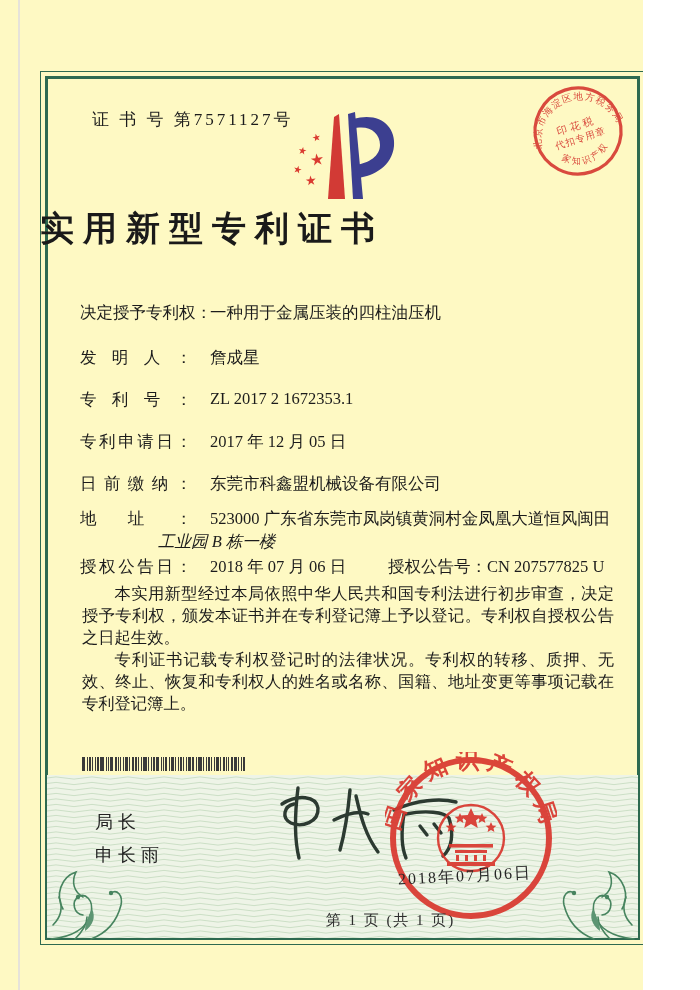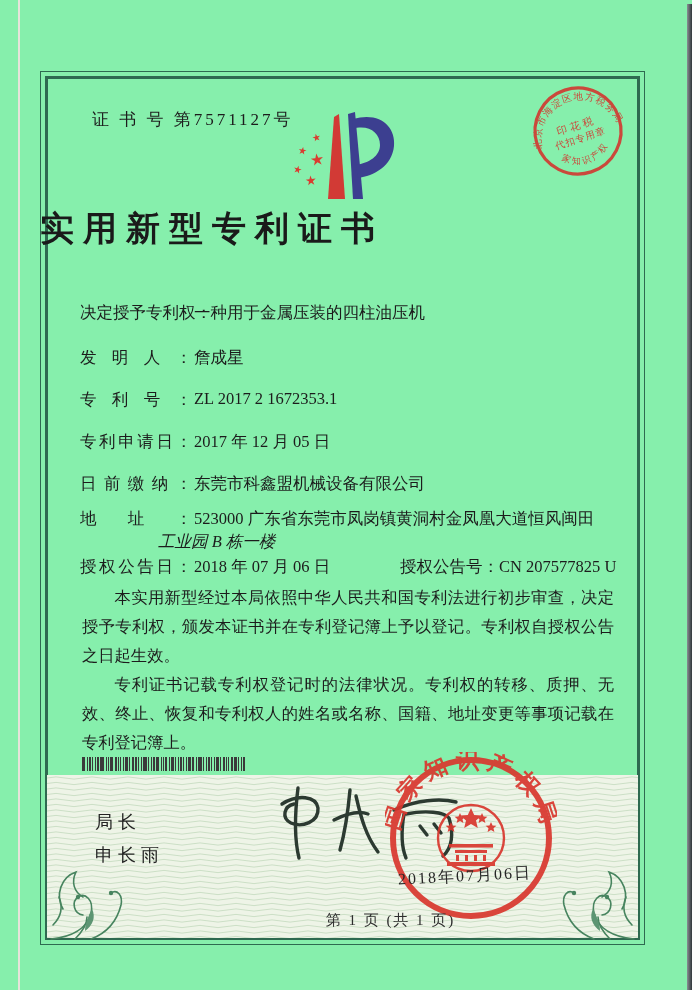--- a/index.html
+++ b/index.html
@@ -1,36 +1,36 @@
 <!DOCTYPE html>
 <html><head>
 <meta charset="utf-8">
 <style>
   html,body{margin:0;padding:0;background:#ffffff;}
-  .page{position:relative;width:700px;height:990px;background:#86efac;overflow:hidden;
+  .page{position:relative;width:643px;height:990px;background:#fef9c3;overflow:hidden;
         font-family:"Liberation Serif","DejaVu Serif",serif;color:#1c1c1c;}
   .scan-edge-right{position:absolute;left:687px;top:4px;width:5px;height:986px;
         background:linear-gradient(to right,#8a9094,#2f3538);}
   .scan-edge-left{position:absolute;left:18px;top:0;width:2px;height:990px;background:#e6e3da;}
   .scan-right-paper{position:absolute;left:692px;top:0;width:8px;height:990px;background:#fdfdfc;}
   .frame-outer{position:absolute;left:40px;top:71px;width:603px;height:872px;
         border:1.5px solid #2e6a50;}
   .frame-inner{position:absolute;left:4px;top:4px;right:4px;bottom:4px;border:3px solid #2e6a50;}
   .cert-no{position:absolute;left:92px;top:108px;font-size:17px;letter-spacing:3px;}
   .doc-title{position:absolute;left:40px;top:206px;width:605px;
         font-size:34px;font-weight:bold;letter-spacing:9px;color:#1a1a1a;}
   .logo-wrap{position:absolute;left:288px;top:103px;width:130px;height:102px;}
   .logo-star{position:absolute;color:#da3b30;line-height:1;}
   .row{position:absolute;left:80px;font-size:16.5px;white-space:nowrap;}
   .lbl{display:inline-block;width:112px;text-align:justify;text-align-last:justify;vertical-align:top;}
-  .val{margin-left:2px;}
+  .val{margin-left:18px;}
   .addr2{position:absolute;left:158px;top:531px;font-size:16.5px;white-space:nowrap;font-style:italic;}
-  .pair2{position:absolute;left:308px;top:0;margin-left:12px;}
+  .pair2{position:absolute;left:308px;top:0;}
   .body-text{position:absolute;left:82px;top:583px;width:532px;font-size:16.3px;
-        line-height:29px;text-align:justify;}
+        line-height:22px;text-align:justify;}
   .body-text p{margin:0;text-indent:2em;}
   .barcode{position:absolute;left:82px;top:757px;width:176px;height:14px;}
   .band{position:absolute;left:47px;top:775px;width:591px;height:163px;background:#eef4e7;}
   .band svg.waves{position:absolute;left:0;top:0;}
   .flourish{position:absolute;bottom:-4px;width:95px;height:95px;}
   .flourish.fl-left{left:-2px;}
   .flourish.fl-right{right:-2px;transform:scaleX(-1);}
   .director-title{position:absolute;left:95px;top:810px;font-size:18px;letter-spacing:5px;color:#222;}
   .director-name{position:absolute;left:95px;top:843px;font-size:18px;letter-spacing:5px;color:#222;}
   .signature{position:absolute;left:258px;top:776px;width:210px;height:95px;}

